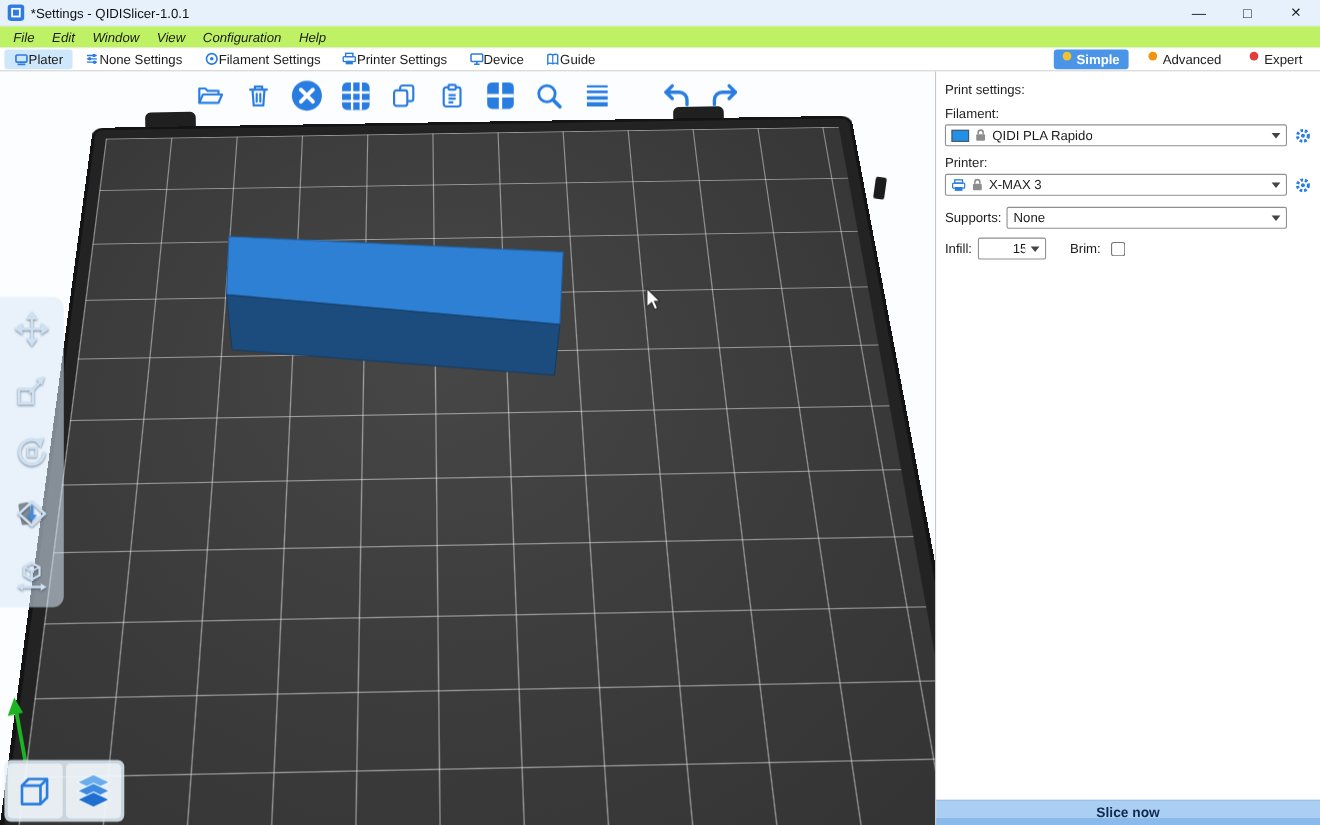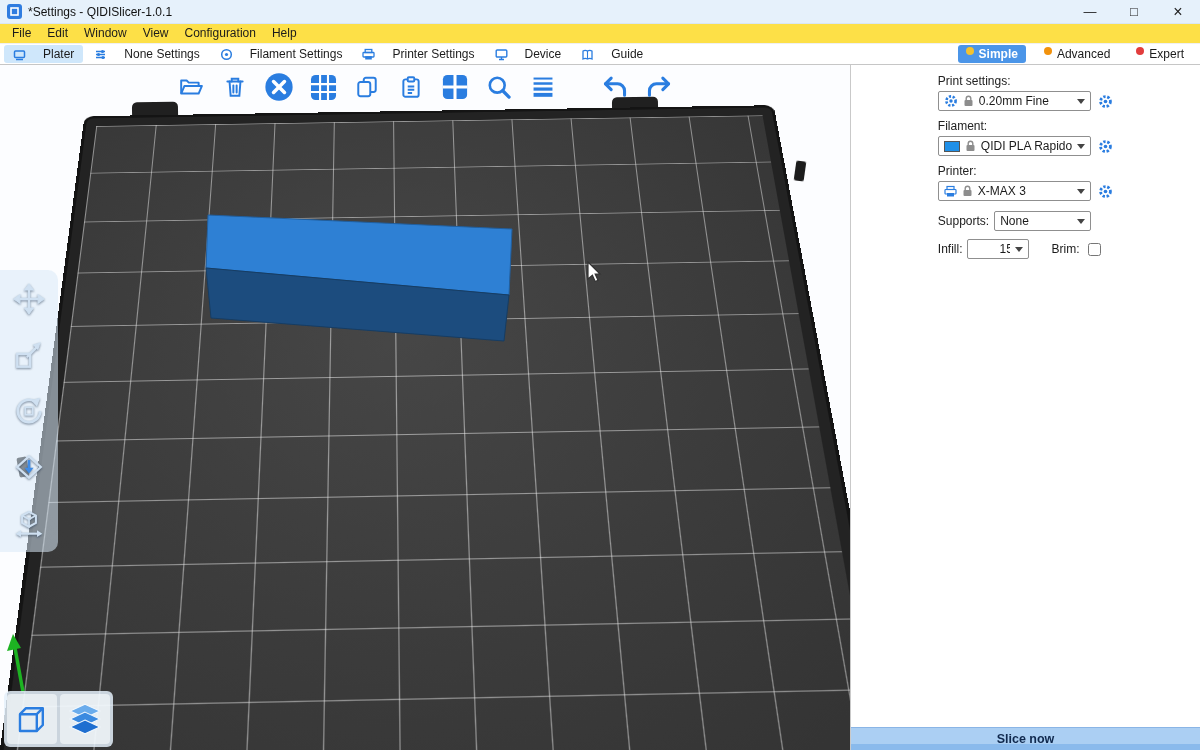--- a/index.html
+++ b/index.html
@@ -7,40 +7,40 @@
   body { font-family:"Liberation Sans", sans-serif; font-size:12px; color:#1b1b1b; background:#fff; user-select:none; }
 
   
   .titlebar { height:24px; background:#e6f1fb; display:flex; align-items:center; border-bottom:1px solid #d9e7f4; }
   .app-icon { width:15px; height:15px; margin:0 6px 0 7px; background:#2f7ce0; border-radius:3px; display:flex; align-items:center; justify-content:center; }
   .title-text { font-size:12px; color:#111; }
   .win-controls { margin-left:auto; display:flex; height:100%; }
   .win-btn { width:44px; height:100%; display:flex; align-items:center; justify-content:center; font-size:13px; color:#222; cursor:default; }
 
   
-  .menubar { height:20px; background:#fde047; display:flex; padding-left:4px; border-bottom:1px solid #f0f0f0; }
+  .menubar { height:20px; background:#bef264; display:flex; align-items:center; padding-left:4px; border-bottom:1px solid #f0f0f0;font-style:italic; }
   .menu-item { padding:2px 8px; font-size:12px; }
 
   
   .tabbar { height:21px; background:#fff; display:flex; align-items:center; padding:0 8px 0 4px; border-bottom:1px solid #c6c6c6; }
-  .tab { display:flex; align-items:center; gap:17px; padding:2px 9px; margin-right:2px; border-radius:3px; font-size:12px; white-space:nowrap; }
+  .tab { display:flex; align-items:flex-start; gap:0; padding:2px 9px; margin-right:2px; border-radius:3px; font-size:12px; white-space:nowrap; }
   .tab.active { background:#cfe7fb; }
   .tab svg { flex:0 0 auto; }
   .mode-group { margin-left:auto; display:flex; align-items:center; gap:10px; }
   .mode { display:flex; gap:5px; padding:2px 8px; border-radius:3px; font-size:12px; }
   .mode.active { background:#4b95e8; color:#fff; font-weight:bold; }
   .dot { width:8px; height:8px; border-radius:50%; display:inline-block; }
   .dot-simple { background:#f2c230; }
   .dot-advanced { background:#f2920d; }
   .dot-expert { background:#e23d3d; }
 
   
   .content { display:flex; height:685px; }
   .viewport { position:relative; width:850px; height:685px; background:#fcfdff; overflow:hidden; }
-  .rightpanel { width:350px; border-left:1px solid #c9c9c9; background:#fff; display:flex; flex-direction:column;align-items:center; }
+  .rightpanel { width:350px; border-left:1px solid #c9c9c9; background:#fff; display:flex; flex-direction:column; }
 
   
   .bed { position:absolute; left:88px; top:48px; width:684px; height:840px; z-index:1;
     background-color:#3b3b3b;
     background-image:
       radial-gradient(circle at 45% 30%, rgba(255,255,255,0.06), rgba(0,0,0,0.12) 75%),
       repeating-linear-gradient(to right, rgba(255,255,255,0.5) 0 1px, transparent 1px 59px),
       repeating-linear-gradient(to bottom, rgba(255,255,255,0.5) 0 1px, transparent 1px 59px);
     border:10px solid #232323; border-radius:6px;
     box-shadow:0 0 0 3px #141414;
@@ -333,40 +333,20 @@
 
     <svg class="overlay" width="20" height="24" style="left:586px; top:196px; z-index:9;">
       <path d="M2 1 L2 18 L6.4 14.2 L9.2 20.5 L12 19.2 L9.2 13 L14 13 Z" fill="#fff" stroke="#333" stroke-width="1.2"></path>
     </svg>
   </div>
 
   <div class="rightpanel">
     <div class="rp-body">
 
       <div class="rp-label">Print settings:</div>
-      <div class="rp-row">
-        <div class="combo">
-          <svg width="14" height="14" viewBox="0 0 14 14">
-              <circle cx="7" cy="7" r="4.6" fill="none" stroke="#2a7de0" stroke-width="2.6" stroke-dasharray="2.2 1.6"></circle>
-              <circle cx="7" cy="7" r="1.7" fill="#2a7de0"></circle>
-            </svg>
-          <svg width="11" height="12" viewBox="0 0 11 12">
-              <rect x="1.5" y="5" width="8" height="6" rx="1" fill="#8d8d8d"></rect>
-              <path d="M3.2 5 V3.6 a2.3 2.3 0 0 1 4.6 0 V5" fill="none" stroke="#8d8d8d" stroke-width="1.4"></path>
-            </svg>
-          <span class="val">0.20mm Fine</span>
-          <span class="caret"></span>
-        </div>
-        <button class="gear-btn">
-          <svg width="15" height="15" viewBox="0 0 14 14">
-              <circle cx="7" cy="7" r="4.6" fill="none" stroke="#2a7de0" stroke-width="2.6" stroke-dasharray="2.2 1.6"></circle>
-              <circle cx="7" cy="7" r="1.7" fill="#2a7de0"></circle>
-            </svg>
-        </button>
-      </div>
 
       <div class="rp-label" style="margin-top:8px;">Filament:</div>
       <div class="rp-row">
         <div class="combo">
           <span class="swatch" style="background:#2090e8;"></span>
           <svg width="11" height="12" viewBox="0 0 11 12">
               <rect x="1.5" y="5" width="8" height="6" rx="1" fill="#8d8d8d"></rect>
               <path d="M3.2 5 V3.6 a2.3 2.3 0 0 1 4.6 0 V5" fill="none" stroke="#8d8d8d" stroke-width="1.4"></path>
             </svg>
           <span class="val">QIDI PLA Rapido</span>

